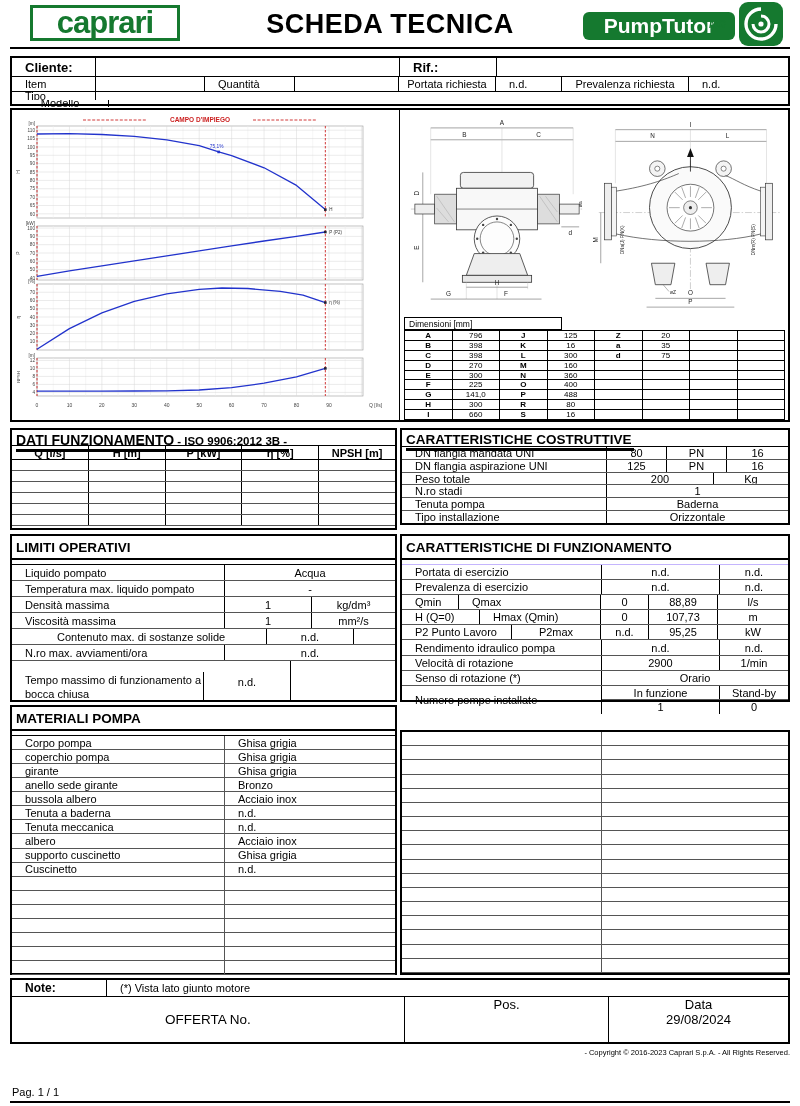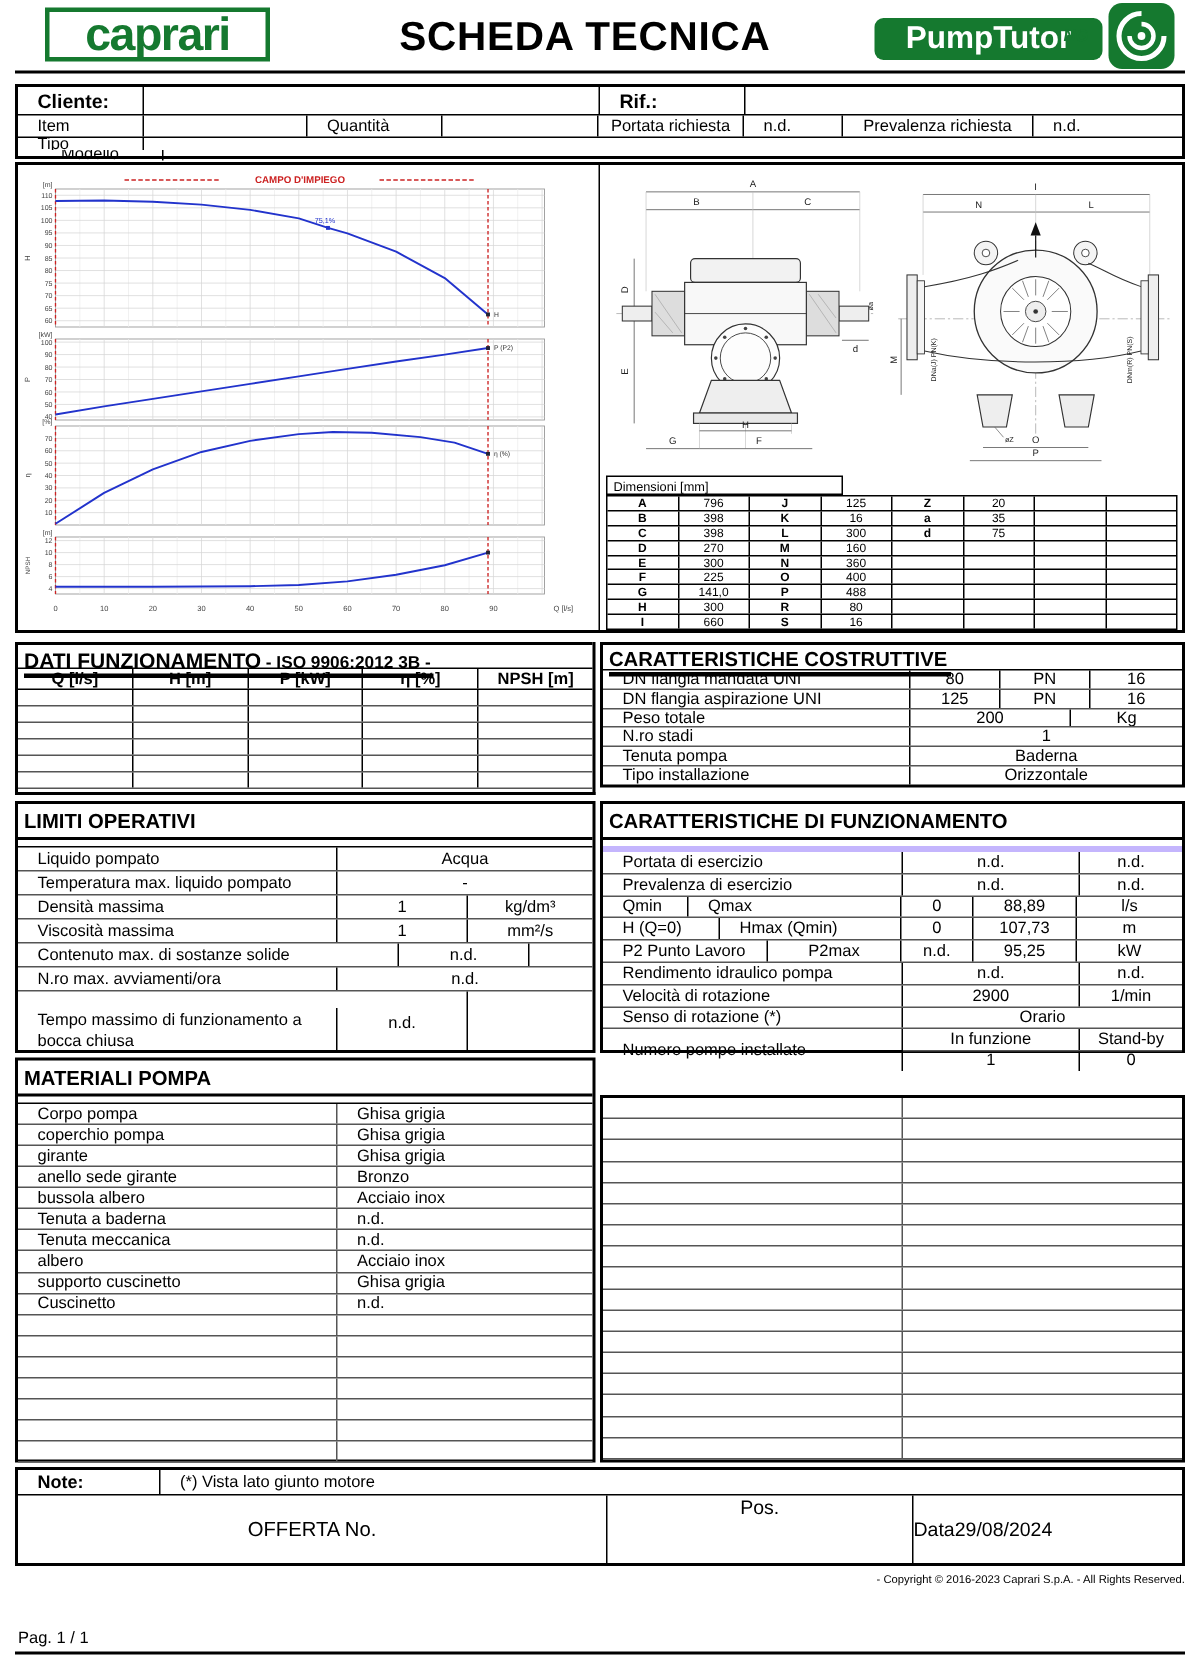--- a/index.html
+++ b/index.html
@@ -605,41 +605,41 @@
         <div class="cell pad" style="width:213px;">Densità massima</div>
         <div class="cell c" style="width:87px;">1</div>
         <div class="cell c last" style="flex:1;">kg/dm³</div>
       </div>
       <div class="frow" style="flex:0 0 16px;">
         <div class="cell pad" style="width:213px;">Viscosità massima</div>
         <div class="cell c" style="width:87px;">1</div>
         <div class="cell c last" style="flex:1;">mm²/s</div>
       </div>
       <div class="frow" style="flex:0 0 16px;">
-        <div class="cell pad" style="width:254px;">Contenuto max. di sostanze solide</div>
+        <div class="cell pad" style="width:223px;margin-left:32px;">Contenuto max. di sostanze solide</div>
         <div class="cell c" style="width:87px;">n.d.</div>
         <div class="cell c last" style="flex:1;"></div>
       </div>
       <div class="frow" style="flex:0 0 16px;">
         <div class="cell pad" style="width:213px;">N.ro max. avviamenti/ora</div>
         <div class="cell c last" style="flex:1;">n.d.</div>
       </div>
       <div class="frow" style="flex:1;border-bottom:none;">
-        <div class="cell pad" style="width:213px;white-space:normal;line-height:1.3;margin-top:11px;">Tempo massimo di funzionamento a bocca chiusa</div>
+        <div class="cell pad" style="width:192px;white-space:normal;line-height:1.3;margin-top:11px;">Tempo massimo di funzionamento a bocca chiusa</div>
         <div class="cell c" style="width:87px;">n.d.</div>
         <div class="cell c last" style="flex:1;"></div>
       </div>
     </div>
   </div>
 
   <div class="abs" style="left:400px;top:534px;width:390px;height:168px;border:2px solid #000;">
     <div class="fullrule" style="padding:4px 0 3px 4px;">
       <span class="sectitle">CARATTERISTICHE DI FUNZIONAMENTO</span>
     </div>
-    <div class="ftable" style="height:150px;margin-top:4px;border-top:4px solid #c4b5fd;">
+    <div class="ftable" style="height:150px;margin-top:4px;border-top:1px solid #c4b5fd;">
       <div class="frow">
         <div class="cell pad" style="width:200px;">Portata di esercizio</div>
         <div class="cell c" style="width:118px;">n.d.</div>
         <div class="cell c last" style="flex:1;">n.d.</div>
       </div>
       <div class="frow">
         <div class="cell pad" style="width:200px;">Prevalenza di esercizio</div>
         <div class="cell c" style="width:118px;">n.d.</div>
         <div class="cell c last" style="flex:1;">n.d.</div>
       </div>
@@ -868,21 +868,21 @@
   </div>
 
   <div class="abs box" style="left:10px;top:978px;width:780px;height:66px;">
     <div class="trow" style="height:17px;">
       <div class="cell pad b" style="width:95px;font-size:12px;">Note:</div>
       <div class="cell pad last" style="flex:1;">(*) Vista lato giunto motore</div>
     </div>
     <div class="trow noline" style="height:45px;">
       <div class="cell c" style="width:393px;font-size:13.5px;">OFFERTA No.</div>
       <div class="cell" style="width:204px;justify-content:center;align-items:flex-start;font-size:13px;">Pos.</div>
-      <div class="cell last" style="flex:1;flex-direction:row;justify-content:flex-start;align-items:center;font-size:13px;">
+      <div class="cell last" style="flex:1;flex-direction:column;justify-content:flex-start;align-items:center;font-size:13px;">
         <span>Data</span>
         <span style="font-size:13px;">29/08/2024</span>
       </div>
     </div>
   </div>
 
   <div class="abs" style="right:10px;top:1048px;font-size:7.5px;text-align:right;">-  Copyright © 2016-2023 Caprari S.p.A. - All Rights Reserved.</div>
 
   <div class="abs" style="left:12px;top:1086px;font-size:11px;">Pag. 1 / 1</div>
 

